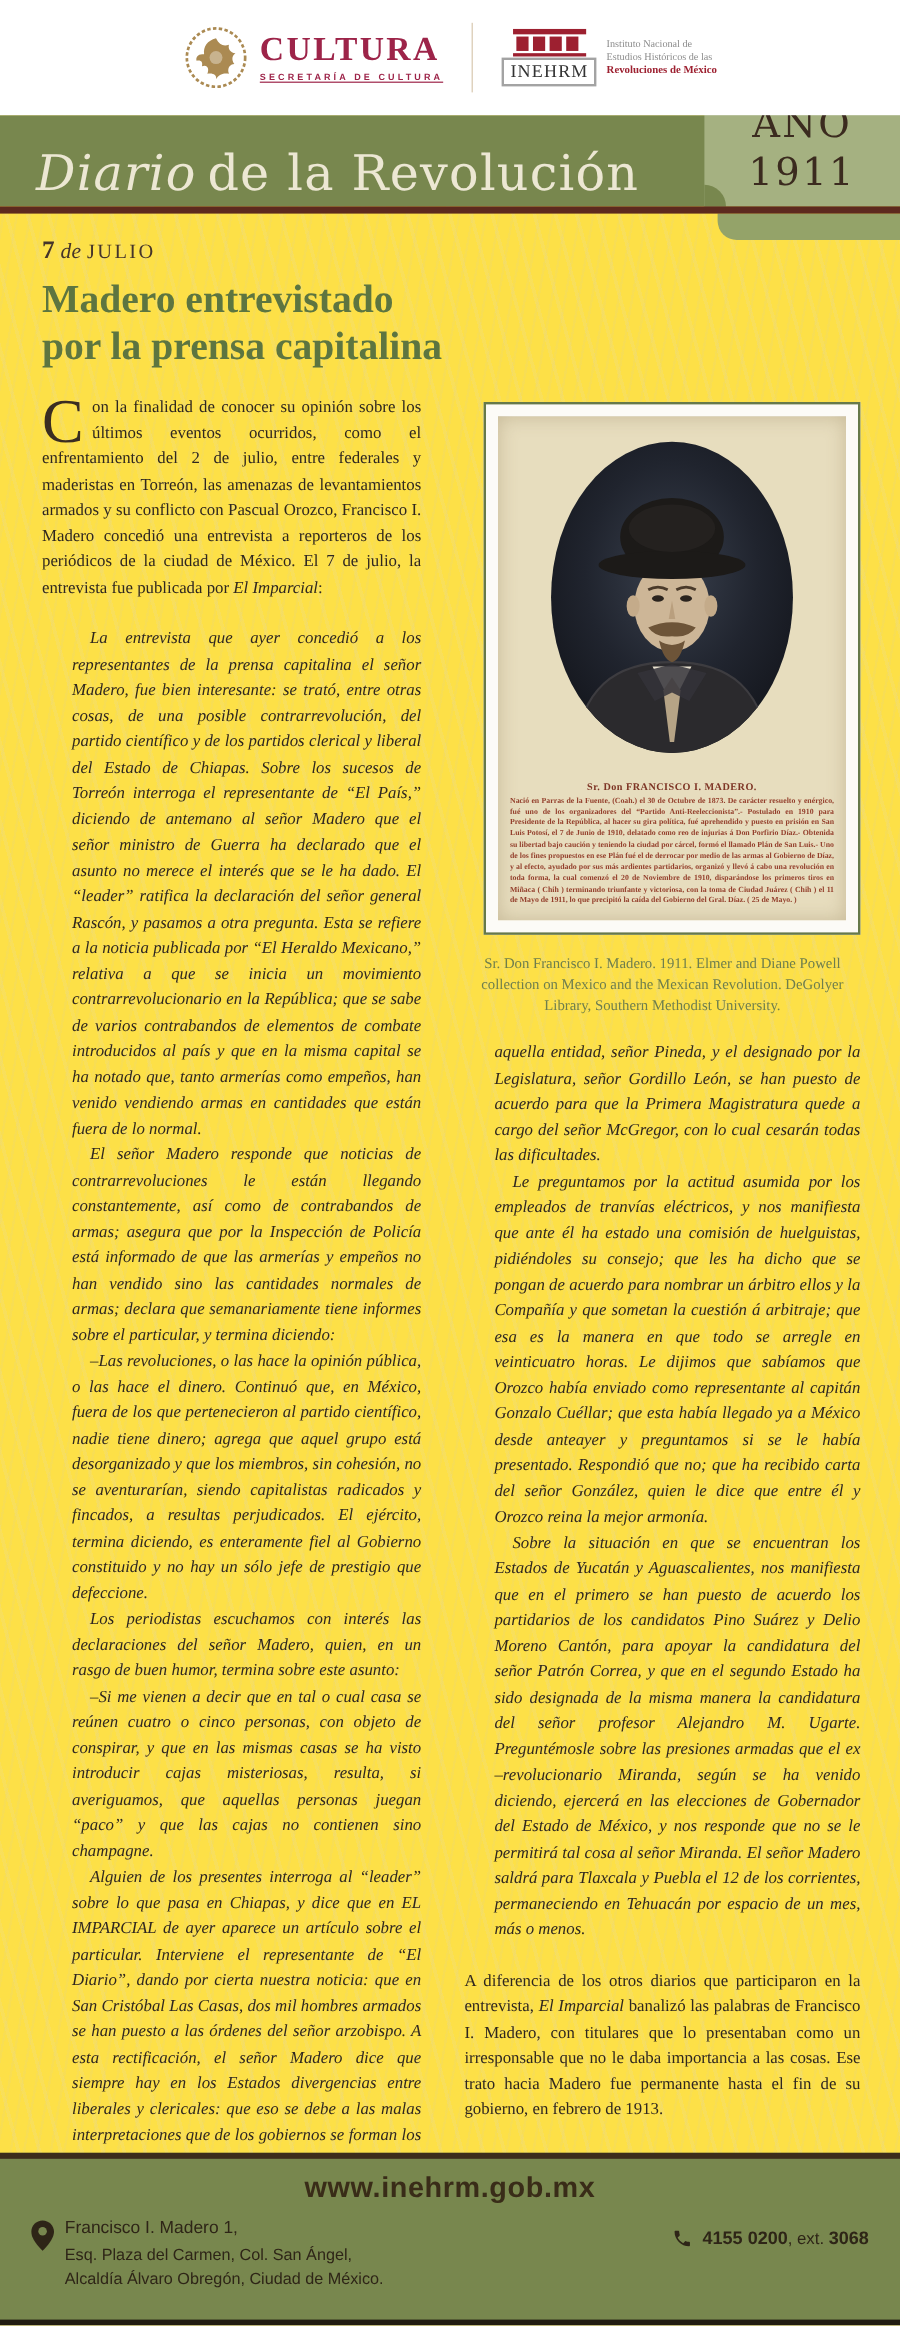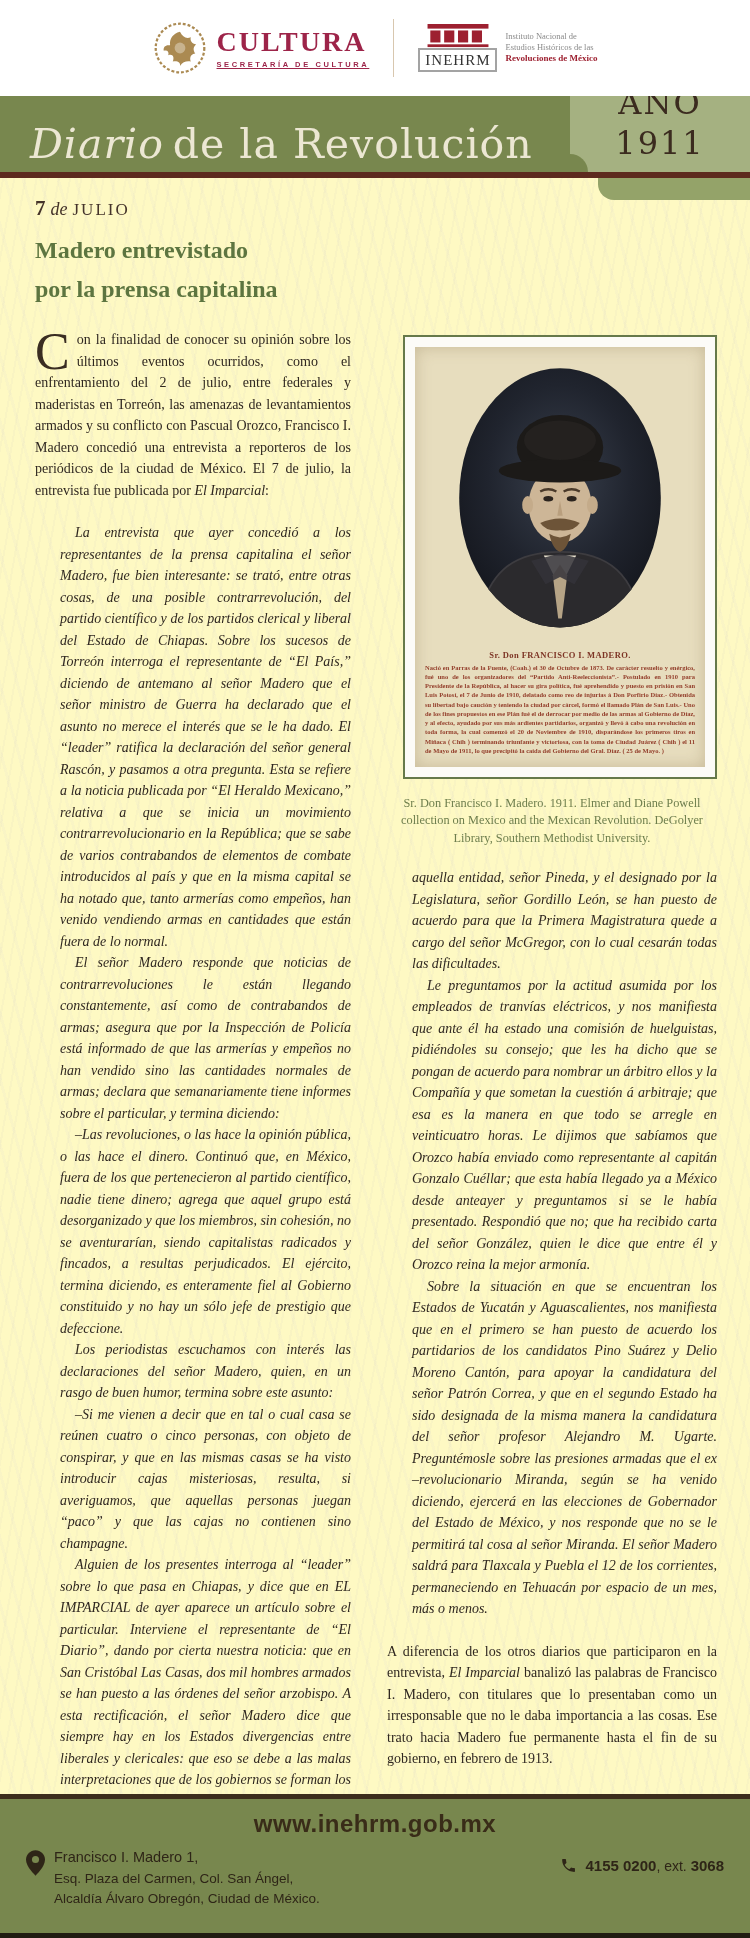--- a/index.html
+++ b/index.html
@@ -1,16 +1,16 @@
 <!DOCTYPE html>
 <html lang="es"><head>
 <meta charset="utf-8">
 <style>
   html,body{margin:0;padding:0;background:#dedcd6;}
-  .page{position:relative;width:750px;height:1938px;margin:0 auto;background:#fef9c3;
+  .page{position:relative;width:750px;height:1938px;margin:0 auto;background:#fde047;
         font-family:"Liberation Serif",serif;overflow:hidden;}
   .page::before{content:"";position:absolute;inset:0;pointer-events:none;
     background:
       repeating-linear-gradient(100deg, rgba(205,200,190,.10) 0 2px, transparent 2px 11px),
       repeating-linear-gradient(75deg, rgba(222,218,210,.14) 0 3px, transparent 3px 17px);}
   
   .topbar{position:relative;z-index:2;height:96px;background:#ffffff;
           display:flex;align-items:center;justify-content:center;gap:24px;}
   .cultura{display:flex;align-items:center;gap:10px;}
   .cultura-text{display:flex;flex-direction:column;}
@@ -24,36 +24,36 @@
   .inehrm-acronym{font-family:"Liberation Serif",serif;font-size:15px;letter-spacing:1px;color:#333;
                   border:2px solid #a3a3a3;background:#fff;padding:0 5px;line-height:20px;}
   .inehrm-desc{font-family:"Liberation Serif",serif;font-size:8.5px;color:#8a8a8a;line-height:1.3;}
   .inehrm-desc .maroon{color:#9d2030;font-weight:bold;font-size:9px;}
   
   .banner{position:relative;z-index:1;height:76px;background:#78874e;}
   .maroon-line{position:absolute;left:0;top:76px;width:100%;height:6px;background:#5d2a1e;z-index:4;}
   .banner-title{position:absolute;left:30px;bottom:4px;margin:0;font-family:"DejaVu Serif",serif;
                 font-weight:400;font-size:41px;color:#ece7d3;letter-spacing:1px;white-space:nowrap;}
   .banner-title em{font-style:italic;margin-right:9px;}
-  .year-box{position:absolute;right:0;top:-20px;width:180px;height:96px;background:#a5b181;z-index:2;}
+  .year-box{position:absolute;right:0;top:-20px;width:163px;height:96px;background:#a5b181;z-index:2;}
   .year-box::before{content:"";position:absolute;left:0;top:0;width:18px;height:18px;
                     background:#78874e;border-radius:0 0 100% 0;}
   .year-box::after{content:"";position:absolute;left:0;bottom:0;width:18px;height:18px;
                    background:#78874e;border-radius:0 100% 0 0;}
   .year-text{text-align:center;color:#3b2b1f;font-family:"DejaVu Serif",serif;
              font-size:32px;line-height:40px;padding-top:7px;letter-spacing:2px;}
   .year-tab{position:absolute;right:0;top:82px;width:152px;height:22px;background:#94a369;
             border-bottom-left-radius:16px;z-index:1;}
   
   .article{position:relative;z-index:2;padding:24px 33px 0 35px;}
   .date-line{font-size:20px;color:#45342a;}
   .d-num{font-weight:bold;font-size:21px;}
   .d-de{font-style:italic;font-size:18px;margin:0 5px;}
   .d-month{font-size:17px;letter-spacing:2px;}
-  .article-title{margin:10px 0 20px;font-size:24px;line-height:39px;color:#5d7540;font-weight:bold;}
+  .article-title{margin:10px 0 20px;font-size:33px;line-height:39px;color:#5d7540;font-weight:bold;}
   .columns{display:flex;gap:36px;align-items:flex-start;}
   .col-left{width:317px;}
   .col-right{width:330px;}
   .para{margin:0;text-align:justify;font-size:14px;line-height:21.5px;color:#2f2720;}
   .dropcap{float:left;font-size:52px;line-height:40px;padding:3px 7px 0 0;color:#3a2d22;}
   .quote,.quote-run,.quote-cont{font-style:italic;margin-left:25px;}
   .quote{text-indent:15px;}
   .quote-run{text-indent:15px;text-align-last:justify;}
   .quote-cont{text-indent:0;}
   .first{margin-top:21px;}

